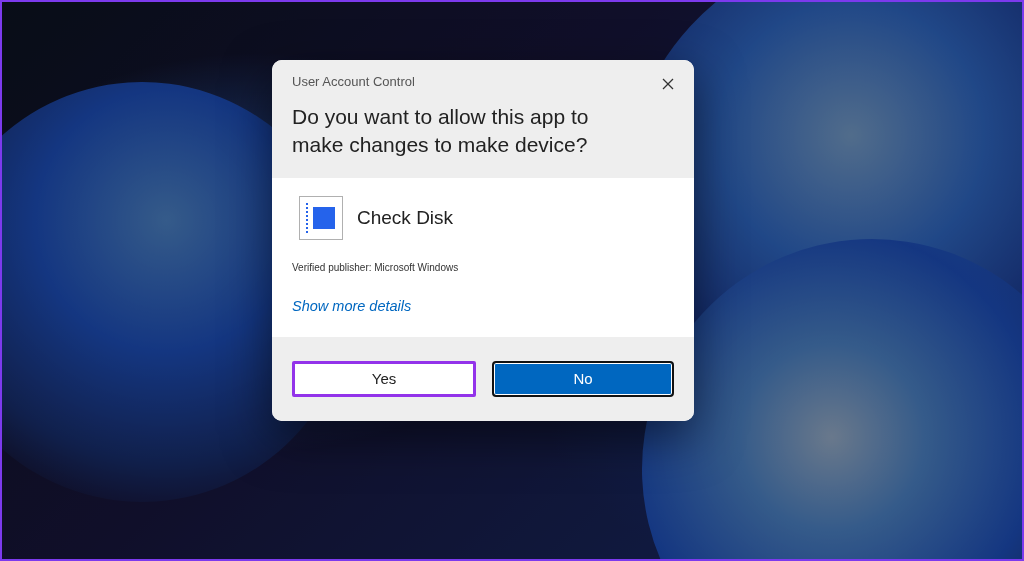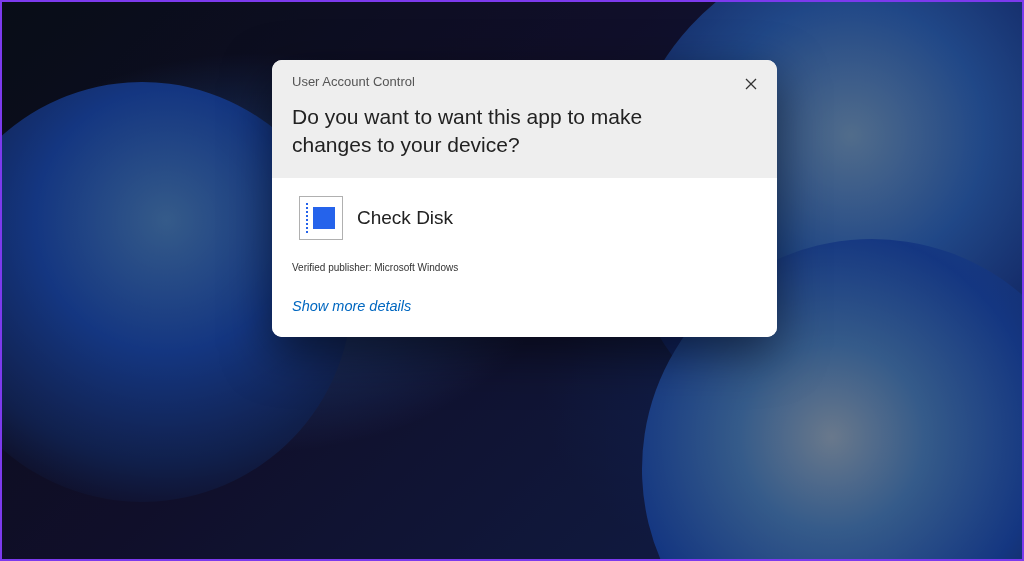--- a/index.html
+++ b/index.html
@@ -37,21 +37,21 @@
           background: radial-gradient(circle at 40% 40%, #93c5fd 0%, #3b82f6 30%, #1e40af 60%, transparent 78%);
           transform: rotate(20deg); }
     .b3 { width: 460px; height: 460px; right: -80px; bottom: -140px;
           background: radial-gradient(circle at 45% 40%, #bfdbfe 0%, #60a5fa 25%, #2563eb 55%, transparent 78%);
           transform: rotate(-25deg); }
 
     .dialog {
       position: absolute;
       left: 270px;
       top: 58px;
-      width: 505px;
+      width: 422px;
       background: #fff;
       border-radius: 10px;
       box-shadow: 0 16px 48px rgba(0,0,0,0.5);
       overflow: hidden;
     }
     .dlg-header {
       background: #eeeeee;
       padding: 14px 20px 18px 20px;
       position: relative;
     }
@@ -174,27 +174,31 @@
 
 <div class="dialog">
   <div class="dlg-header">
     <div class="close-btn">
       <svg width="12" height="12" viewBox="0 0 12 12">
         <line x1="1" y1="1" x2="11" y2="11" stroke="currentColor" stroke-width="1.2"></line>
         <line x1="11" y1="1" x2="1" y2="11" stroke="currentColor" stroke-width="1.2"></line>
       </svg>
     </div>
     <div class="dlg-title-small">User Account Control</div>
-    <div class="dlg-question">Do you want to want this app to make changes to your device?</div>
+    <div class="dlg-question">Do you want to allow this app to make changes to make device?</div>
   </div>
 
   <div class="dlg-body">
     <div class="app-row">
       <div class="app-icon-wrap">
         <div class="app-icon-inner"></div>
       </div>
       <div class="app-name">Check Disk</div>
     </div>
     <div class="publisher">Verified publisher: Microsoft Windows</div>
     <span class="show-more">Show more details</span>
   </div>
 
+  <div class="dlg-footer">
+    <div class="btn btn-yes">Yes</div>
+    <div class="btn btn-no">No</div>
+  </div>
 </div>
 
 </body></html>

